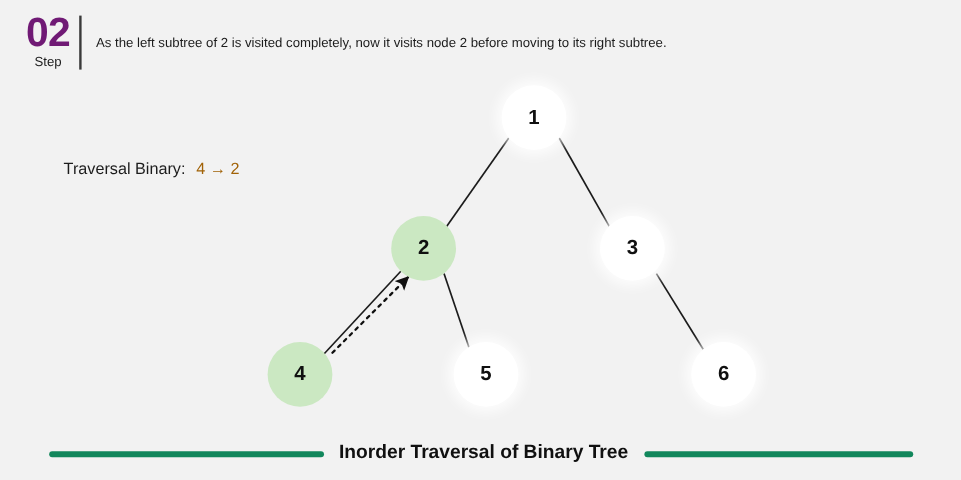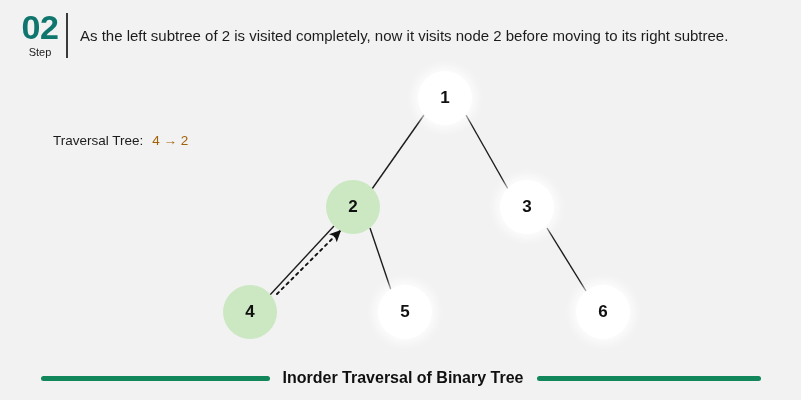--- a/index.html
+++ b/index.html
@@ -25,21 +25,21 @@
   .step-block {
     position: absolute;
     left: 14px;
     top: 10px;
     width: 52px;
     text-align: center;
   }
   .step-number {
     font-size: 34px;
     font-weight: bold;
-    color: #0f766e;
+    color: #701a75;
     line-height: 34px;
     letter-spacing: -0.5px;
   }
   .step-word {
     font-size: 11px;
     font-weight: normal;
     color: #1c1c1c;
     line-height: 13px;
     margin-top: 2px;
   }
@@ -48,21 +48,21 @@
     left: 66px;
     top: 13px;
     width: 2px;
     height: 45px;
     background: #3a3a3a;
   }
   .header-text {
     position: absolute;
     left: 80px;
     top: 26px;
-    font-size: 15px;
+    font-size: 11px;
     color: #1c1c1c;
     line-height: 20px;
     white-space: nowrap;
   }
 
   
   .traversal-row {
     position: absolute;
     left: 53px;
     top: 133px;
@@ -145,21 +145,21 @@
 <div id="stage">
 
   <div class="step-block">
     <div class="step-number">02</div>
     <div class="step-word">Step</div>
   </div>
   <div class="header-divider"></div>
   <div class="header-text">As the left subtree of 2 is visited completely, now it visits node 2 before moving to its right subtree.</div>
 
   <div class="traversal-row">
-    <span class="traversal-label">Traversal Tree:</span>
+    <span class="traversal-label">Traversal Binary:</span>
     <span class="traversal-seq">4 → 2</span>
   </div>
 
   <svg id="tree-svg" viewBox="0 0 801 400">
     <defs>
       <marker id="arrowhead" markerWidth="7" markerHeight="7" refX="5.4" refY="3" orient="auto">
         <path d="M0,0 L6.2,3 L0,6 L1.4,3 Z" fill="#101010"></path>
       </marker>
     </defs>
     <g stroke="#1c1c1c" stroke-width="1.4" fill="none">

